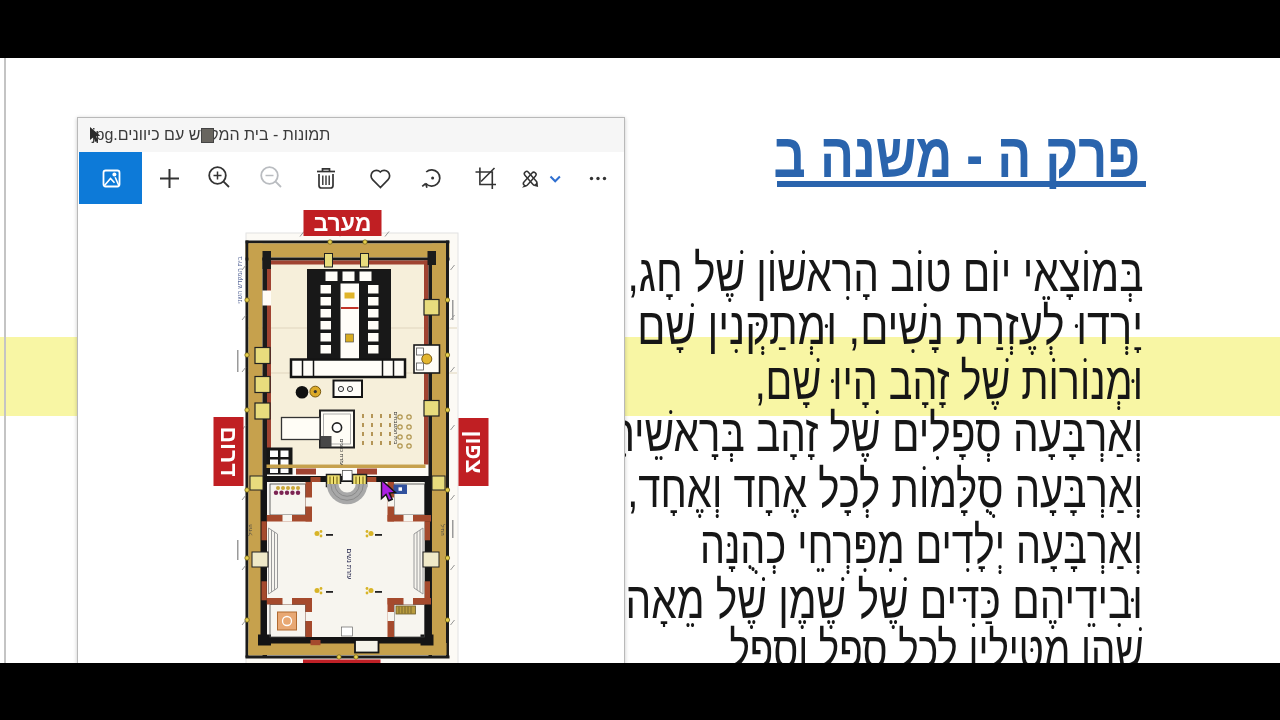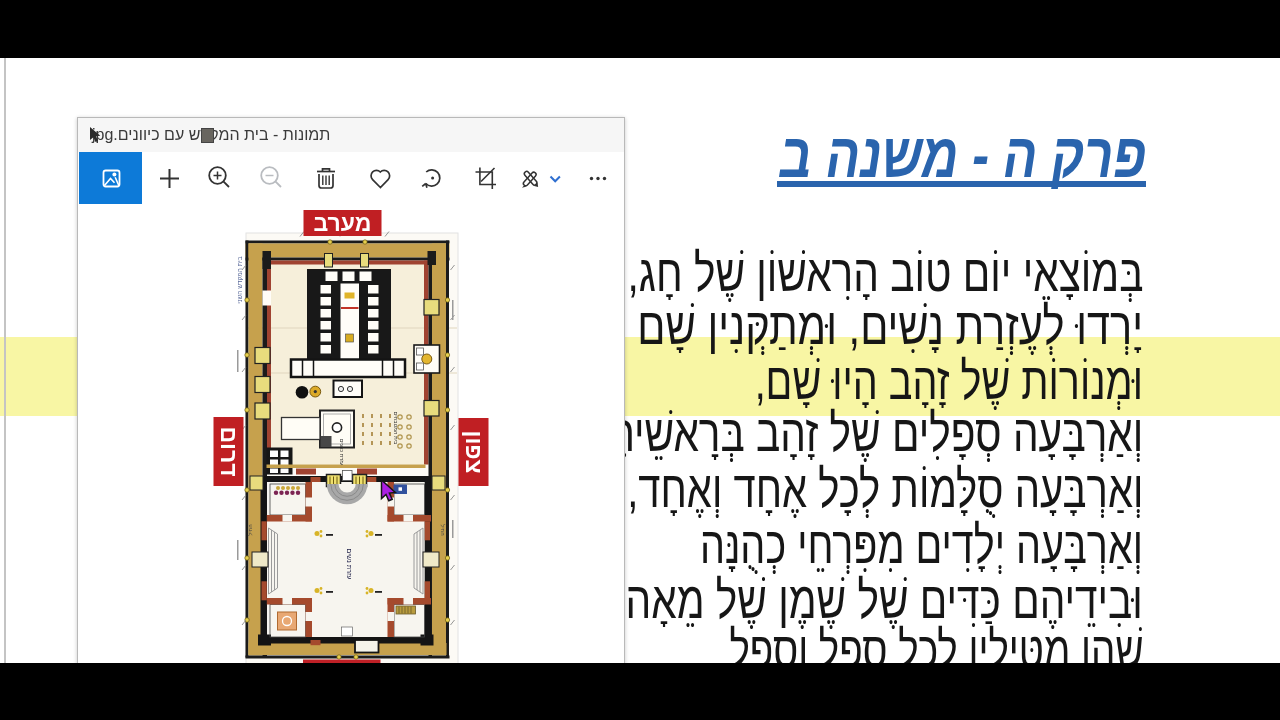--- a/index.html
+++ b/index.html
@@ -12,21 +12,21 @@
 </head>
 <body>
 <div id="stage">
 
   <div class="abs" style="left:0;top:337px;width:1280px;height:79px;background:#f8f6a4;"></div>
 
   <div class="abs" style="left:4px;top:58px;width:2px;height:605px;background:#c4c4c4;"></div>
 
   <div class="abs" style="left:777px;top:181px;width:369px;height:6px;background:#2a64ad;"></div>
 
-  <div class="abs" style="right:134px;top:124px;direction:rtl;font-style:italic;">
+  <div class="abs" style="right:140px;top:124px;direction:rtl;">
     <span style="display:inline-block;font-weight:bold;font-size:63px;line-height:63px;color:#2a64ad;transform-origin:100% 50%;transform:scaleX(0.80);white-space:nowrap;">פרק ה - משנה ב</span>
   </div>
 
   <div class="hline" style="top:247px;">בְּמוֹצָאֵי יוֹם טוֹב הָרִאשׁוֹן שֶׁל חָג,</div>
 
   <div class="hline" style="top:300px;transform:scaleX(0.80);">יָרְדוּ  לְעֶזְרַת נָשִׁים, וּמְתַקְּנִין שָׁם תִּקּוּן גָּדוֹל.</div>
 
   <div class="hline" style="top:355px;transform:scaleX(0.76);">וּמְנוֹרוֹת שֶׁל זָהָב הָיוּ שָׁם,</div>
 
   <div class="hline" style="top:407px;">וְאַרְבָּעָה סְפָלִים שֶׁל זָהָב בְּרָאשֵׁיהֶן</div>

